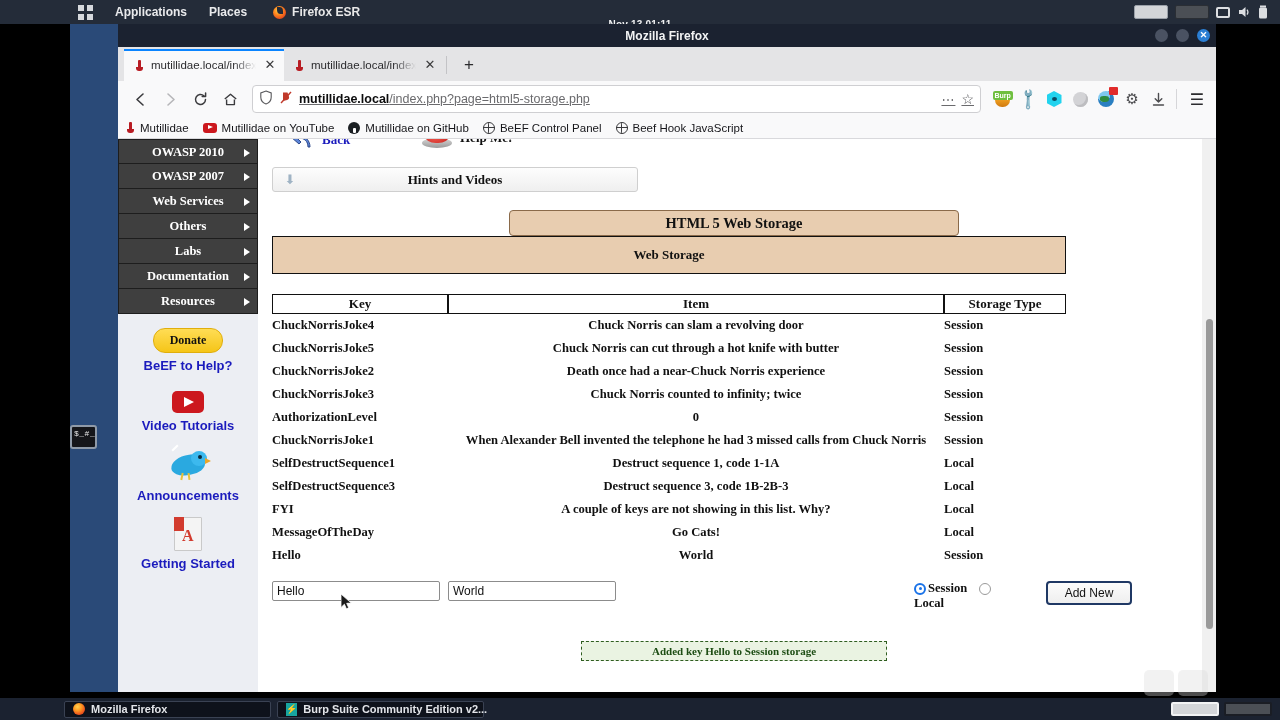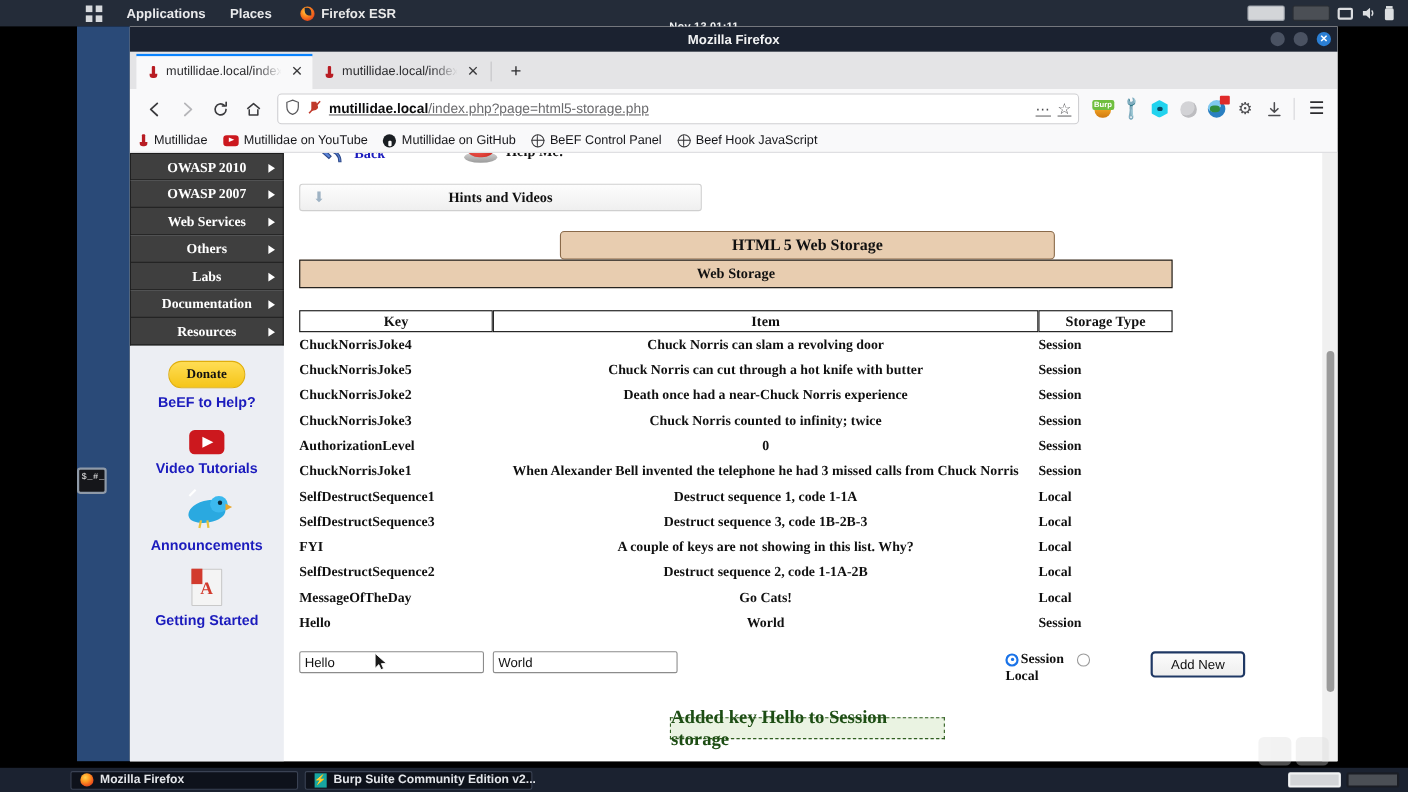--- a/index.html
+++ b/index.html
@@ -198,21 +198,21 @@
   .page-title-bar {
     margin:18px auto 0 auto; width:450px; height:26px; background:#e8cdb0;
     border:1px solid #8a6a4a; border-radius:4px;
     display:flex; align-items:center; justify-content:center;
     font-weight:700; font-size:14.5px; color:#111; font-family:"Liberation Serif", serif;
   }
 
   
   table.ws { border-collapse:separate; border-spacing:0; width:794px; margin:20px 0 0 0; table-layout:fixed; }
   table.ws caption, .ws-caption {
-    width:794px; height:26px; background:#e8cdb0; border:1px solid #111;
+    width:794px; height:38px; background:#e8cdb0; border:1px solid #111;
     display:flex; align-items:center; justify-content:center;
     font-weight:700; font-size:13px; color:#111; font-family:"Liberation Serif", serif;text-align:right;
   }
   table.ws th {
     border:1px solid #111; height:20px; font-size:13px; font-weight:700;
     font-family:"Liberation Serif", serif; color:#111; background:#fff;
   }
   table.ws td {
     font-size:12.6px; font-weight:700; font-family:"Liberation Serif", serif;
     color:#111; padding:4px 0; vertical-align:middle;
@@ -233,23 +233,23 @@
   .rad { width:12px; height:12px; border-radius:50%; border:1px solid #9a9a9a; background:#fff; position:relative; flex:none; }
   .rad.on { border:2px solid #1a73e8; }
   .rad.on::after { content:""; position:absolute; left:2.5px; top:2.5px; width:3px; height:3px; border-radius:50%; background:#1a73e8; }
   .rad-lbl { font-weight:700; font-size:12.6px; font-family:"Liberation Serif", serif; color:#111; margin-left:2px; }
   .addnew {
     margin-left:20px; width:86px; height:24px; background:linear-gradient(#fcfcfc,#eeeeee);
     border:2px solid #1f3864; border-radius:4px; font-size:12px; color:#111;
     font-family:"Liberation Sans", sans-serif; display:flex; align-items:center; justify-content:center;
   }
   .result-msg {
-    margin:30px auto 0 auto; width:250px; height:20px; background:#eaf3e2;
+    margin:30px auto 0 auto; width:306px; height:20px; background:#eaf3e2;
     border:1px dashed #2f5d20; display:flex; align-items:center; justify-content:center;
-    font-weight:700; font-size:17px; color:#1d4d14; font-family:"Liberation Serif", serif;
+    font-weight:700; font-size:11px; color:#1d4d14; font-family:"Liberation Serif", serif;
   }
 
   
   #dock {
     position:absolute; left:70px; top:24px; width:48px; height:668px;
     background:#2a4a78; display:flex; align-items:center;
     padding-top:158px; gap:15px;
   }
   .dock-ico { width:28px; height:28px; position:relative; }
   .dock-dot { width:4px; height:4px; border-radius:50%; background:#fff; margin-top:-11px; }
@@ -630,25 +630,20 @@
                 <td class="c-key">SelfDestructSequence3</td>
                 <td class="c-item">Destruct sequence 3, code 1B-2B-3</td>
                 <td class="c-type">Local</td>
               </tr>
               <tr>
                 <td class="c-key">FYI</td>
                 <td class="c-item">A couple of keys are not showing in this list. Why?</td>
                 <td class="c-type">Local</td>
               </tr>
               <tr>
-                <td class="c-key">SelfDestructSequence2</td>
-                <td class="c-item">Destruct sequence 2, code 1-1A-2B</td>
-                <td class="c-type">Local</td>
-              </tr>
-              <tr>
                 <td class="c-key">MessageOfTheDay</td>
                 <td class="c-item">Go Cats!</td>
                 <td class="c-type">Local</td>
               </tr>
               <tr>
                 <td class="c-key">Hello</td>
                 <td class="c-item">World</td>
                 <td class="c-type">Session</td>
               </tr>
             </tbody>

